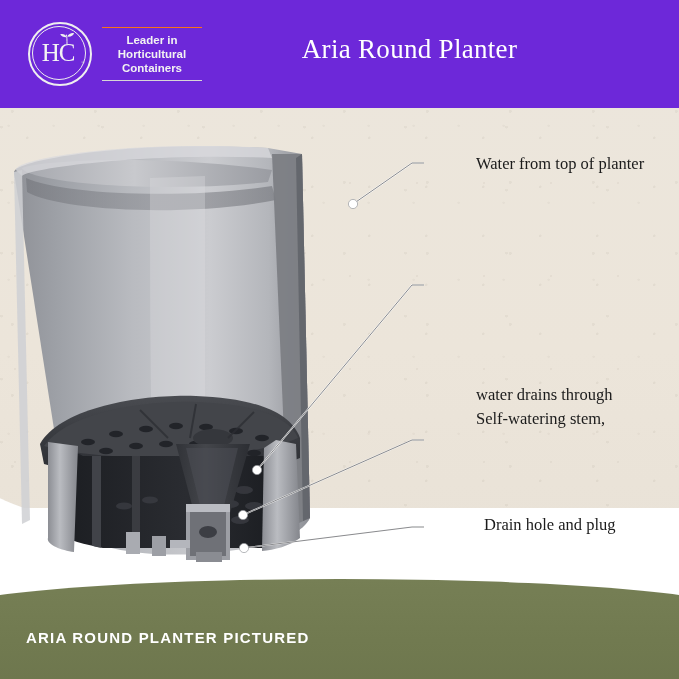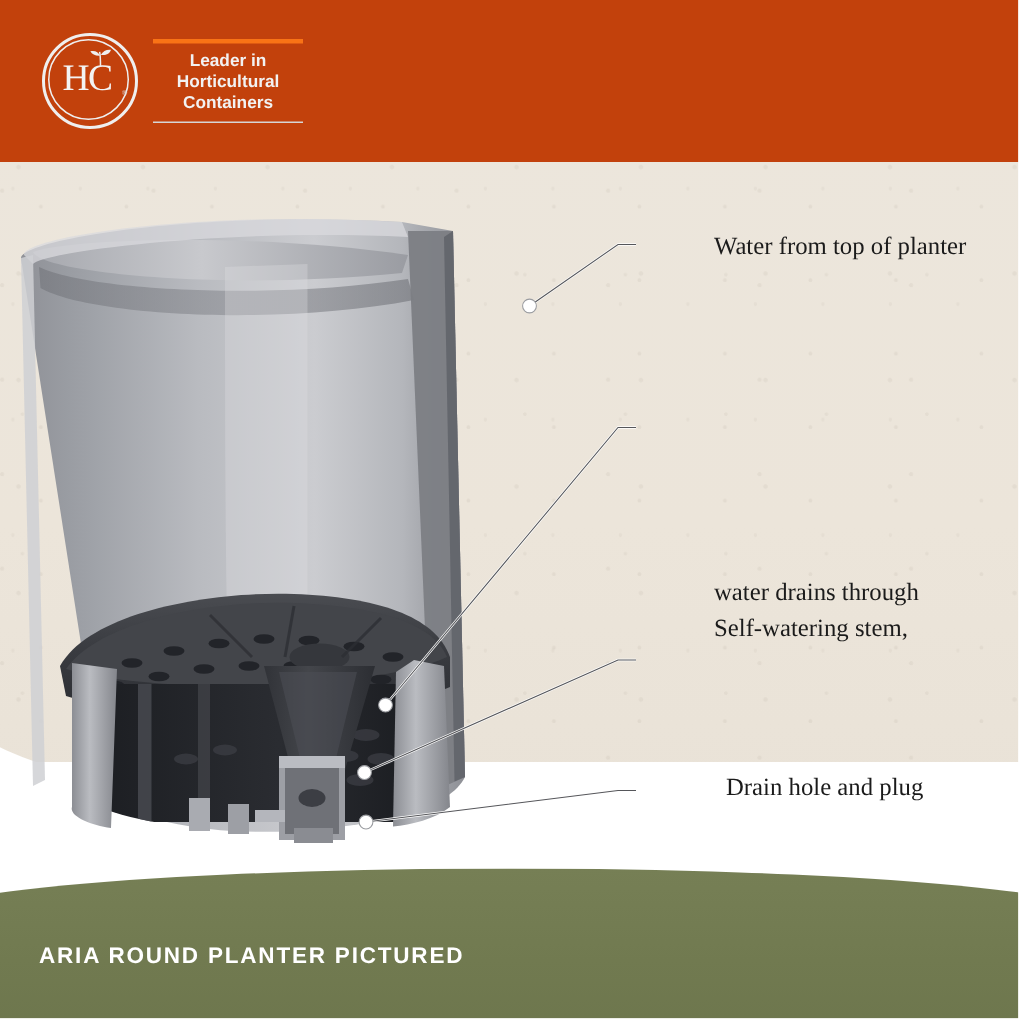--- a/index.html
+++ b/index.html
@@ -20,21 +20,21 @@
     background: #ffffff;
     overflow: hidden;
   }
 
   
   #header {
     position: absolute;
     left: 0; top: 0;
     width: 679px;
     height: 108px;
-    background: #c2410c;
+    background: #6d28d9;
   }
   #logo-block {
     position: absolute;
     left: 28px; top: 21px;
     width: 190px; height: 66px;
     display: flex;
     align-items: center;
   }
   #logo-mark {
     position: relative;
@@ -79,21 +79,21 @@
     position: absolute;
     right: 7px; bottom: 21px;
     color: #dcdcdc;
     font-size: 5px;
     line-height: 1;
   }
   #logo-tagline {
     position: relative;
     margin-left: 10px;
     padding: 5px 0 5px 0;
-    border-top: 3px solid #f97316;
+    border-top: 1px solid #f97316;
     border-bottom: 1px solid #d6d6d6;
     color: #f2f2f2;
     font-family: "Liberation Sans", sans-serif;
     font-size: 11.5px;
     font-weight: 700;
     line-height: 14px;
     text-align: center;
     width: 100px;
   }
   #logo-tagline span { display: block; }
@@ -213,20 +213,21 @@
       </div>
 
       <div id="logo-tagline">
         <span>Leader in</span>
         <span>Horticultural</span>
         <span>Containers</span>
       </div>
 
     </div>
 
+    <div id="header-title">Aria Round Planter</div>
   </div>
 
   <div id="stage">
     <div id="stage-bg"></div>
   </div>
 
   <svg id="planter" viewBox="0 0 420 470">
     <defs>
       <linearGradient id="wallGrad" x1="0" y1="0" x2="1" y2="0">
         <stop offset="0%" stop-color="#8f9197"></stop>

